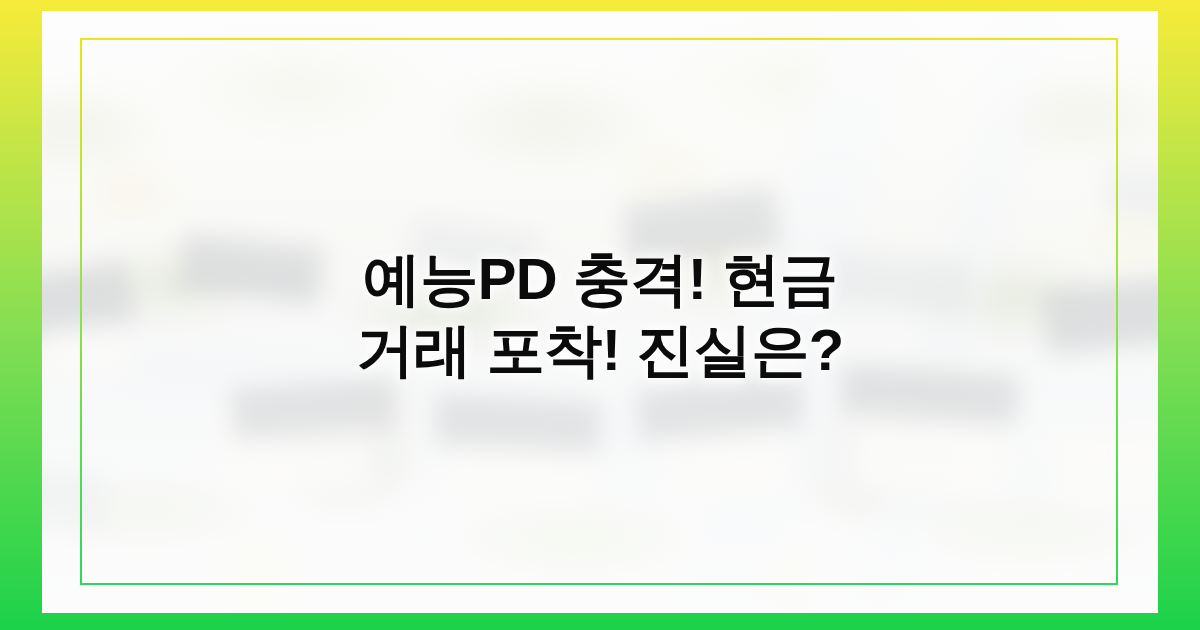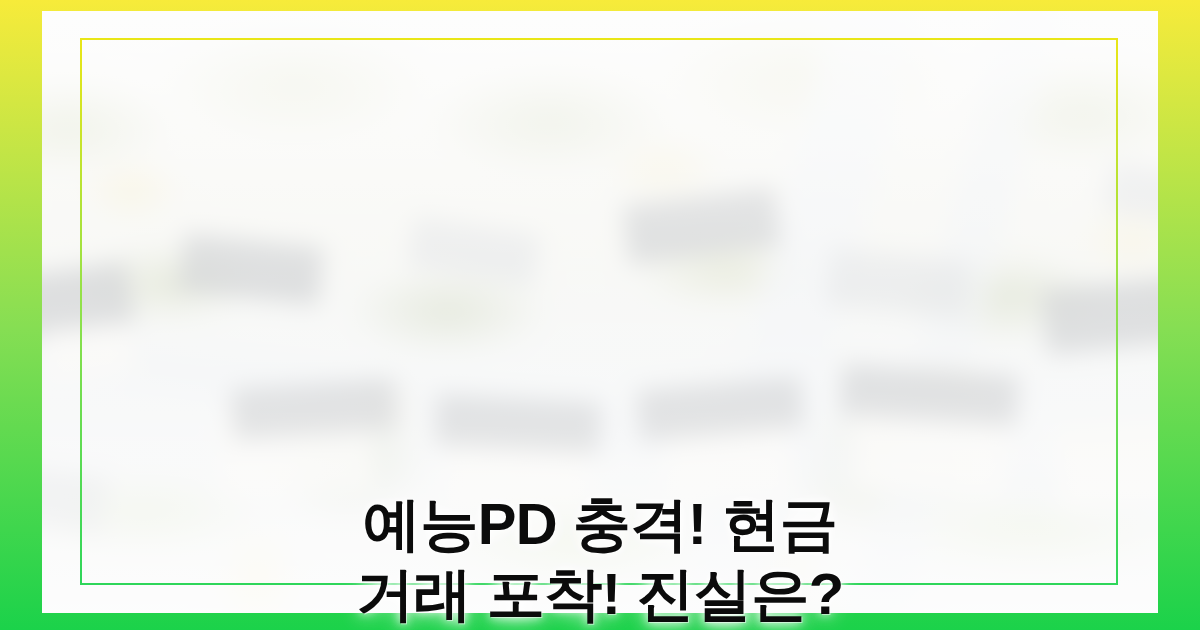--- a/index.html
+++ b/index.html
@@ -163,21 +163,21 @@
 
   
   .title-wrap {
     position: absolute;
     left: 0;
     right: 0;
     top: 0;
     bottom: 0;
     z-index: 4;
     display: flex;
-    align-items: flex-end;
+    align-items: center;
     justify-content: center;
     padding: 0 110px;
     box-sizing: border-box;
     pointer-events: none;
   }
 
   .title-text {
     margin: 0;
     font-family: "Liberation Sans", "DejaVu Sans", sans-serif;
     font-weight: 700;

